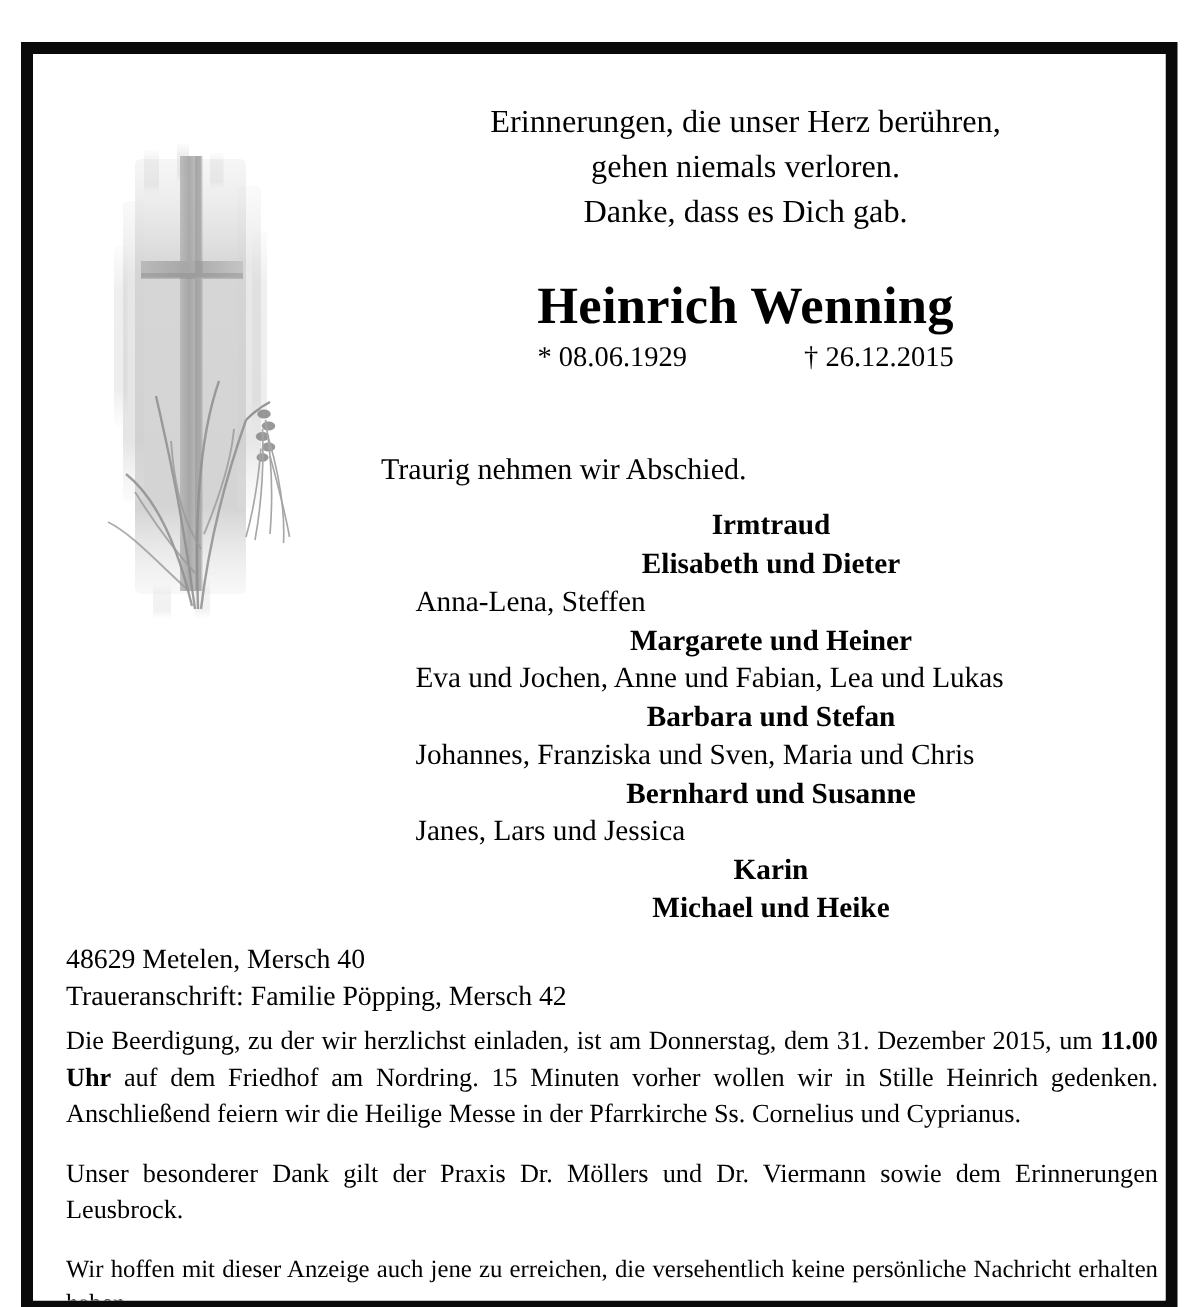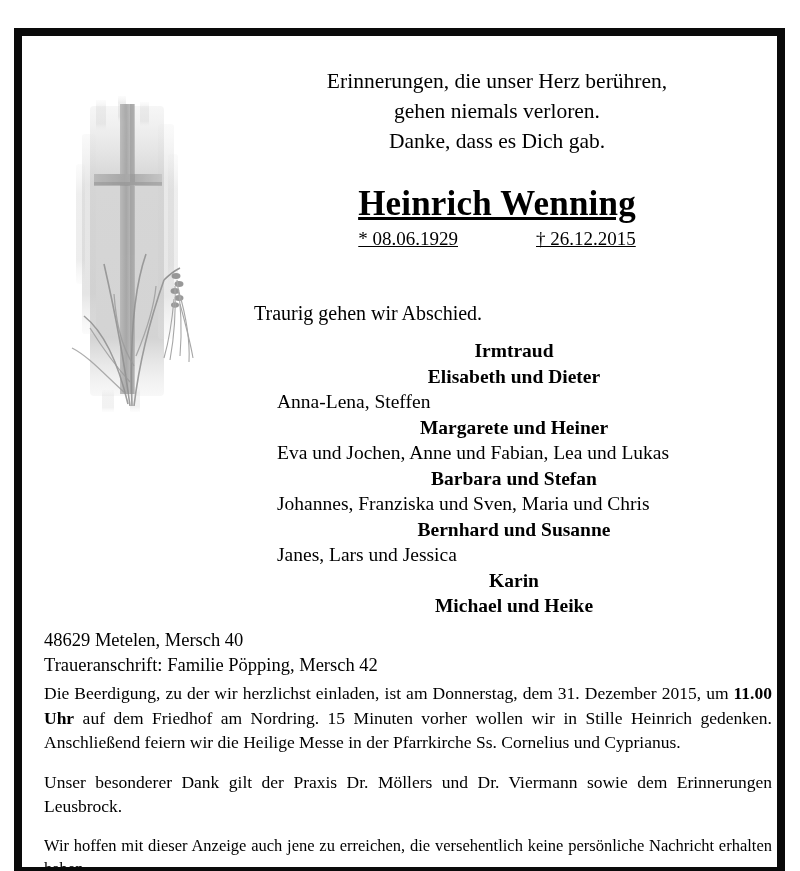--- a/index.html
+++ b/index.html
@@ -58,21 +58,20 @@
   }
   .epigraph div { white-space: nowrap; }
 
   
   .name-block {
     position: absolute;
     left: 225px;
     top: 147px;
     width: 500px;
     text-align: center;
-    text-decoration: underline;
   }
   .deceased-name {
     font-size: 35px;
     font-weight: bold;
     letter-spacing: 0.2px;
     line-height: 42px;
   }
   .dates {
     margin-top: 2px;
     font-size: 19px;
@@ -222,21 +221,21 @@
     </div>
 
     <div class="name-block">
       <div class="deceased-name">Heinrich Wenning</div>
       <div class="dates">
         <span>* 08.06.1929</span>
         <span>† 26.12.2015</span>
       </div>
     </div>
 
-    <div class="mourn-line">Traurig gehen wir Abschied.</div>
+    <div class="mourn-line">Traurig nehmen wir Abschied.</div>
 
     <div class="family-list">
       <div>
         <div class="fam-primary">Irmtraud</div>
       </div>
       <div>
         <div class="fam-primary">Elisabeth und Dieter</div>
         <div class="fam-children">Anna-Lena, Steffen</div>
       </div>
       <div>

